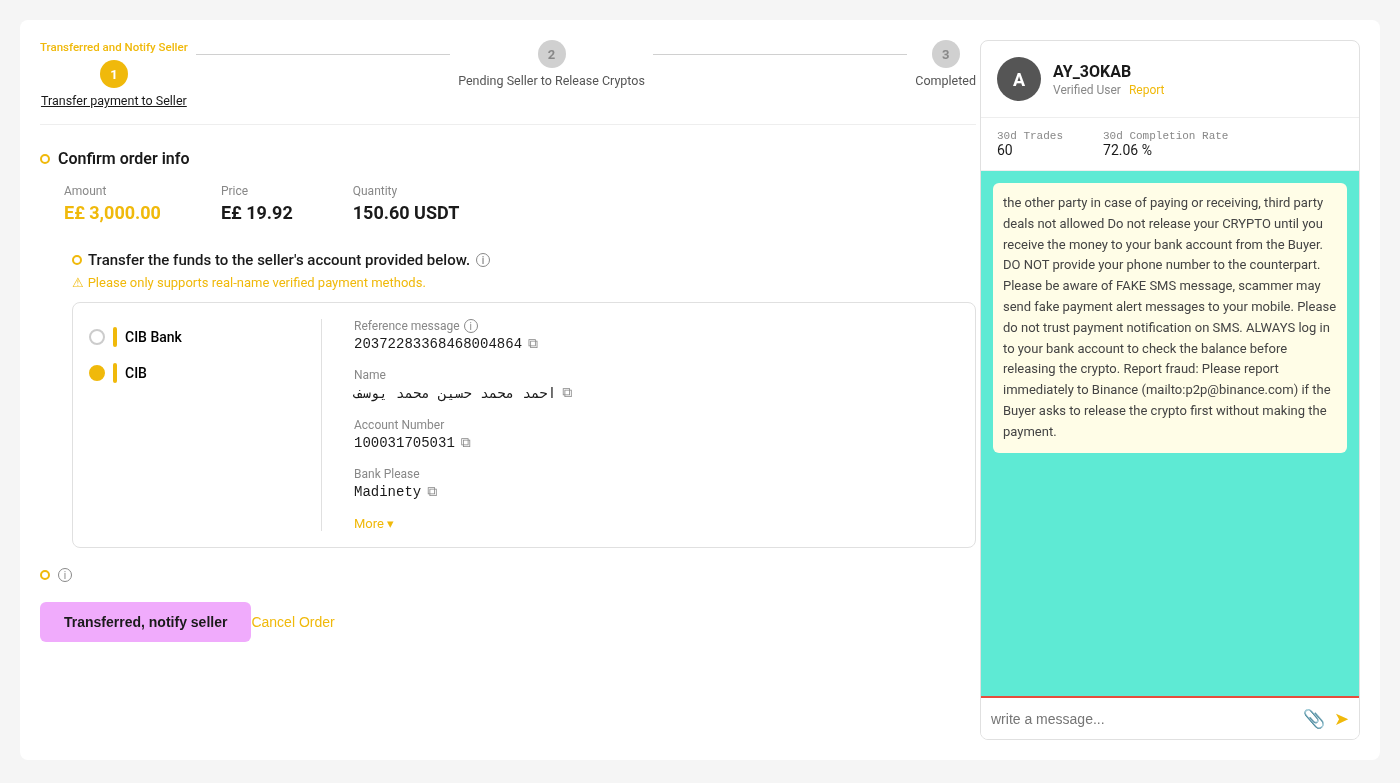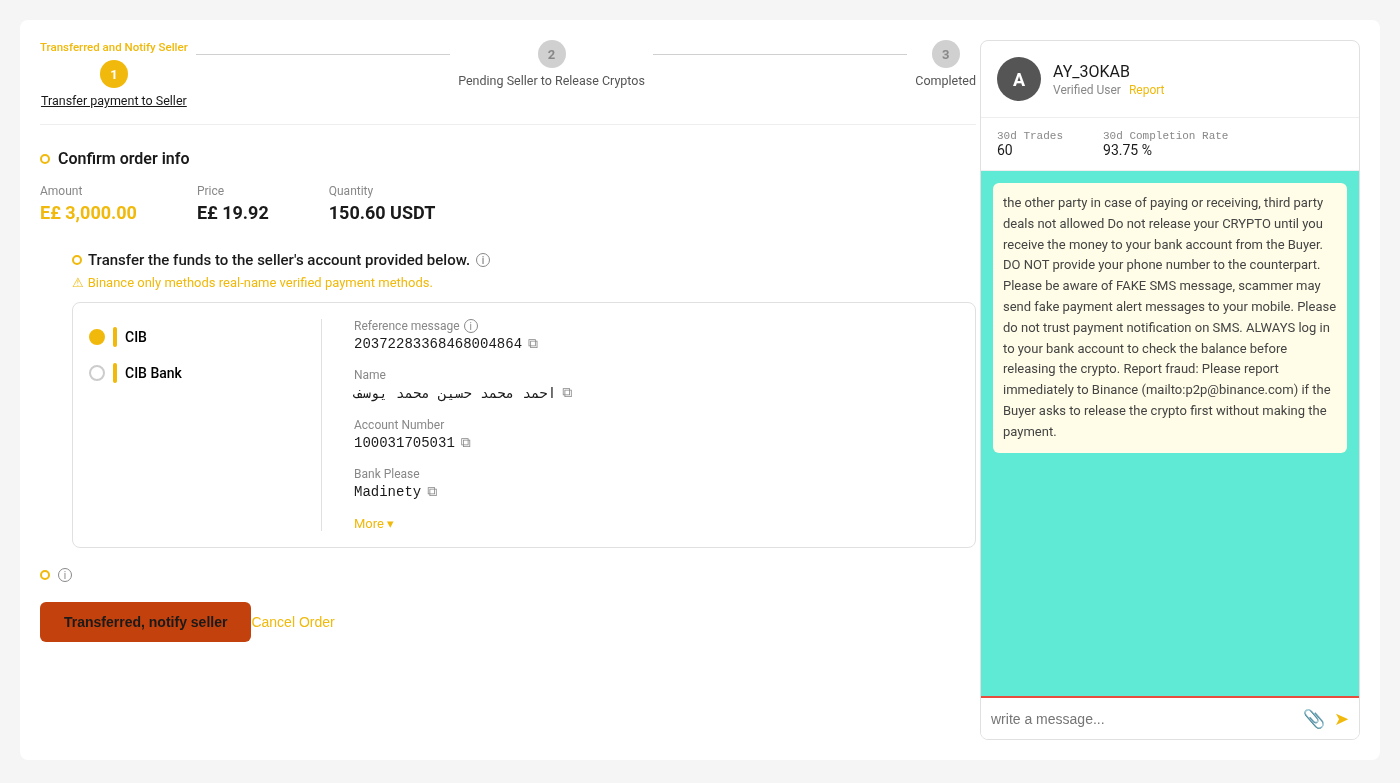--- a/index.html
+++ b/index.html
@@ -110,20 +110,21 @@
       border-radius: 50%;
       border: 2px solid #F0B90B;
       flex-shrink: 0;
     }
 
     
     .order-info {
       display: flex;
       gap: 60px;
       margin-bottom: 28px;
+      margin-left: 24px;
     }
     .info-group label {
       font-size: 12px;
       color: #888;
       display: block;
       margin-bottom: 4px;
     }
     .info-value {
       font-size: 18px;
       font-weight: 700;
@@ -242,21 +243,21 @@
       font-size: 14px;
       color: #1a1a1a;
       margin-bottom: 20px;
       display: flex;
       align-items: center;
       gap: 8px;
     }
 
     
     .btn-primary {
-      background: #c2410c;
+      background: #f0abfc;
       color: #1a1a1a;
       border: none;
       border-radius: 6px;
       padding: 12px 24px;
       font-size: 14px;
       font-weight: 600;
       cursor: pointer;
     }
     .btn-link {
       background: none;
@@ -283,21 +284,21 @@
       align-items: center;
       justify-content: center;
       color: #fff;
       font-size: 18px;
       font-weight: 700;
       flex-shrink: 0;
     }
     .seller-info { flex: 1; }
     .seller-name {
       font-size: 16px;
-      font-weight: 400;
+      font-weight: 700;
       color: #1a1a1a;
     }
     .seller-status-row {
       display: flex;
       align-items: center;
       gap: 8px;
       margin-top: 2px;
     }
     .verified-label {
       font-size: 12px;
@@ -438,35 +439,35 @@
     </div>
 
     <div class="transfer-section">
       <div class="transfer-title">
         <span class="section-dot"></span>
         <span>Transfer the funds to the seller's account provided below.</span>
         <span class="info-icon">i</span>
       </div>
       <div class="warning-text">
         <span>⚠</span>
-        <span>Binance only methods real-name verified payment methods.</span>
+        <span>Please only supports real-name verified payment methods.</span>
       </div>
 
       <div class="bank-card">
 
         <div class="bank-methods">
+          <div class="bank-method">
+            <div class="radio-circle"></div>
+            <div class="bank-indicator"></div>
+            <span class="bank-name">CIB Bank</span>
+          </div>
           <div class="bank-method">
             <div class="radio-circle selected"></div>
             <div class="bank-indicator"></div>
             <span class="bank-name">CIB</span>
-          </div>
-          <div class="bank-method">
-            <div class="radio-circle"></div>
-            <div class="bank-indicator"></div>
-            <span class="bank-name">CIB Bank</span>
           </div>
         </div>
 
         <div class="bank-divider"></div>
 
         <div class="bank-details">
           <div class="detail-row">
             <div class="detail-label">
               <span>Reference message</span>
               <span class="info-icon">i</span>
@@ -540,21 +541,21 @@
       </div>
     </div>
 
     <div class="seller-stats">
       <div class="stat-group">
         <div class="stat-label">30d Trades</div>
         <div class="stat-value">60</div>
       </div>
       <div class="stat-group">
         <div class="stat-label">30d Completion Rate</div>
-        <div class="stat-value">93.75 %</div>
+        <div class="stat-value">72.06 %</div>
       </div>
     </div>
 
     <div class="chat-messages">
       <div class="chat-text">the other party in case of paying or receiving, third party deals not allowed Do not release your CRYPTO until you receive the money to your bank account from the Buyer. DO NOT provide your phone number to the counterpart. Please be aware of FAKE SMS message, scammer may send fake payment alert messages to your mobile. Please do not trust payment notification on SMS. ALWAYS log in to your bank account to check the balance before releasing the crypto. Report fraud: Please report immediately to Binance (mailto:p2p@binance.com) if the Buyer asks to release the crypto first without making the payment.</div>
     </div>
 
     <div class="chat-input-area">
       <input type="text" class="chat-input" placeholder="write a message..." style="">
       <span class="attach-icon">📎</span>

